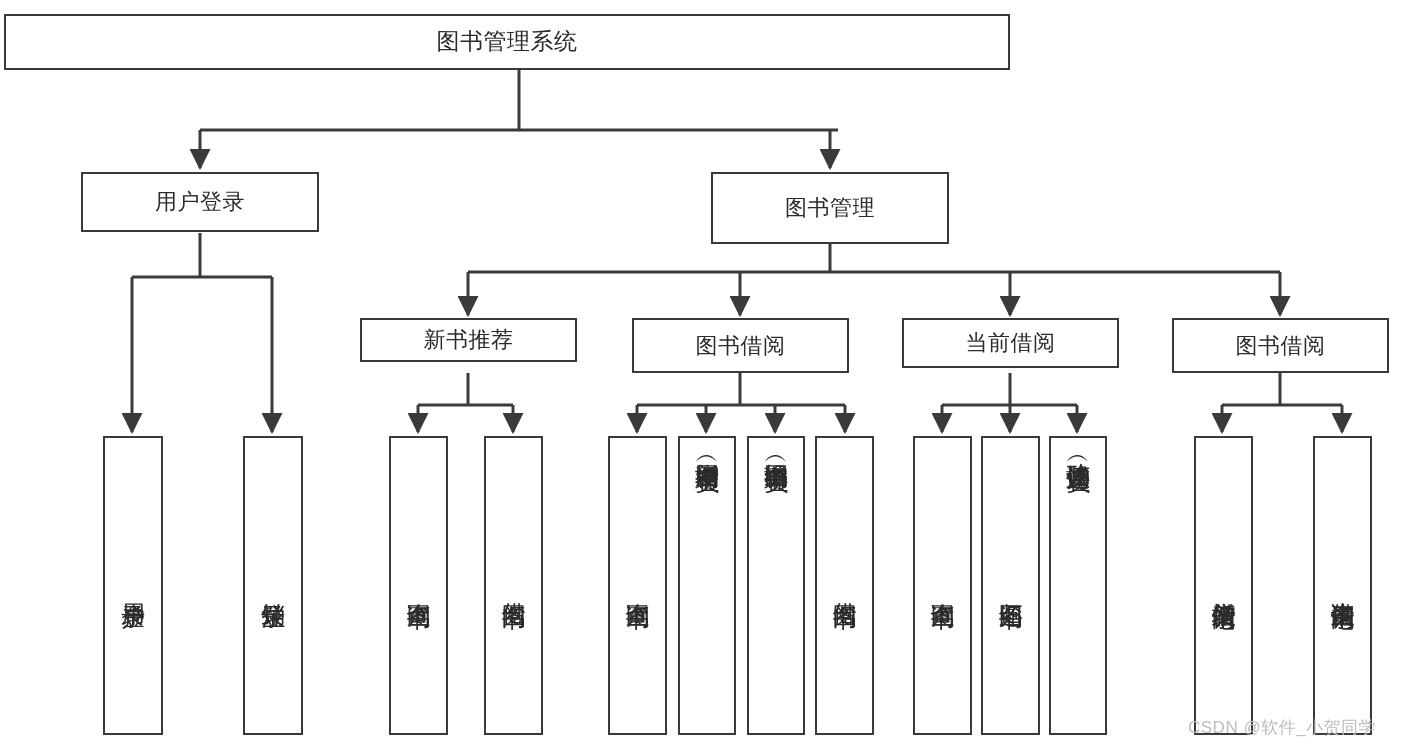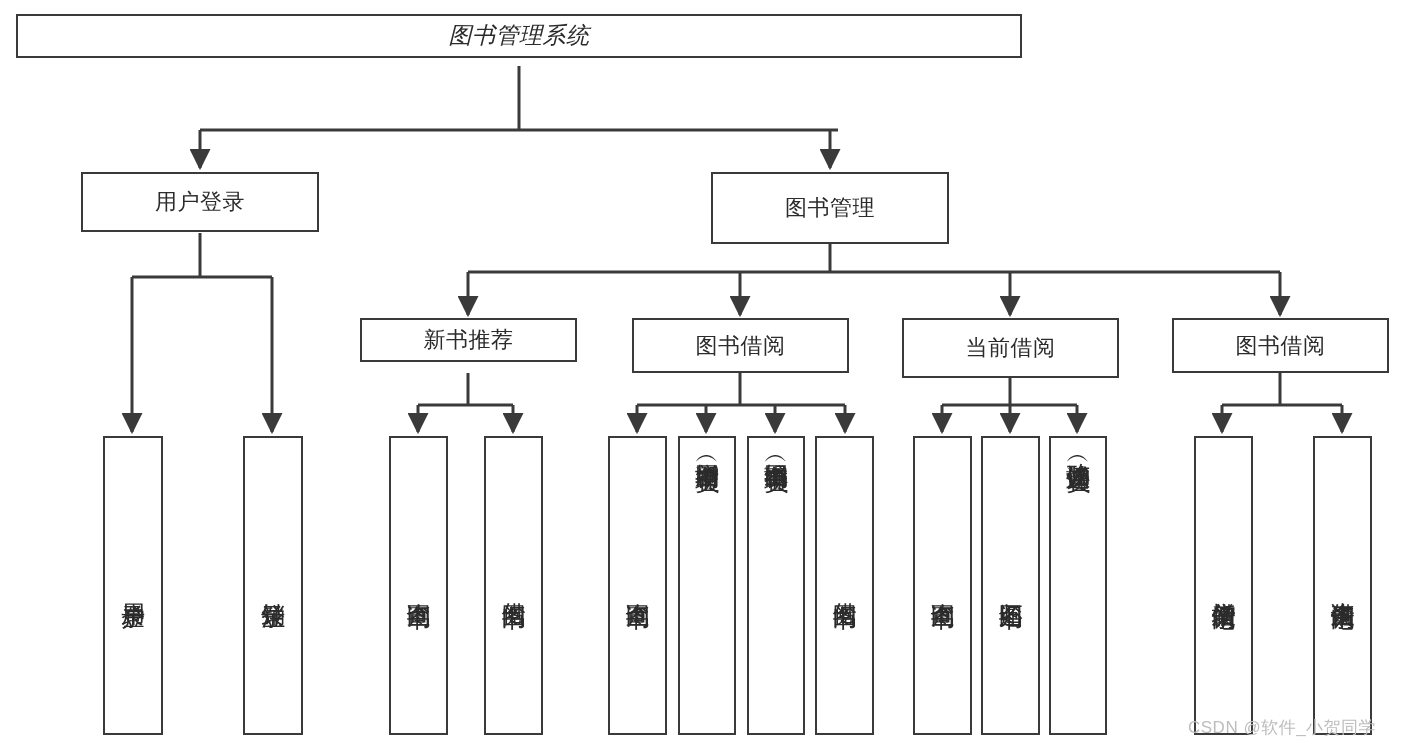--- a/index.html
+++ b/index.html
@@ -127,38 +127,38 @@
       <path d="M 1010 405 L 1010 432" marker-end="url(#arrow)"></path>
       <path d="M 1077 405 L 1077 432" marker-end="url(#arrow)"></path>
 
       <path d="M 1280 373 L 1280 405"></path>
       <path d="M 1222 405 L 1342 405"></path>
       <path d="M 1222 405 L 1222 432" marker-end="url(#arrow)"></path>
       <path d="M 1342 405 L 1342 432" marker-end="url(#arrow)"></path>
     </g>
   </svg>
 
-  <div class="node h root" style="left:16px; top:14px; width:1006px; height:44px;font-style:italic;">
+  <div class="node h root" style="left:4px; top:14px; width:1006px; height:56px;">
     <span class="label">图书管理系统</span>
   </div>
 
   <div class="node h" style="left:81px; top:172px; width:238px; height:60px;">
     <span class="label">用户登录</span>
   </div>
   <div class="node h" style="left:711px; top:172px; width:238px; height:72px;">
     <span class="label">图书管理</span>
   </div>
 
   <div class="node h" style="left:360px; top:318px; width:217px; height:44px;">
     <span class="label">新书推荐</span>
   </div>
   <div class="node h" style="left:632px; top:318px; width:217px; height:55px;">
     <span class="label">图书借阅</span>
   </div>
-  <div class="node h" style="left:902px; top:318px; width:217px; height:60px;">
+  <div class="node h" style="left:902px; top:318px; width:217px; height:50px;">
     <span class="label">当前借阅</span>
   </div>
   <div class="node h" style="left:1172px; top:318px; width:217px; height:55px;">
     <span class="label">图书借阅</span>
   </div>
 
   <div class="node v" style="left:103px; top:436px; width:60px; height:299px; align-items:center; padding-top:0;">
     <span class="label">用户登录</span>
   </div>
   <div class="node v" style="left:243px; top:436px; width:60px; height:299px; align-items:center; padding-top:0;">

